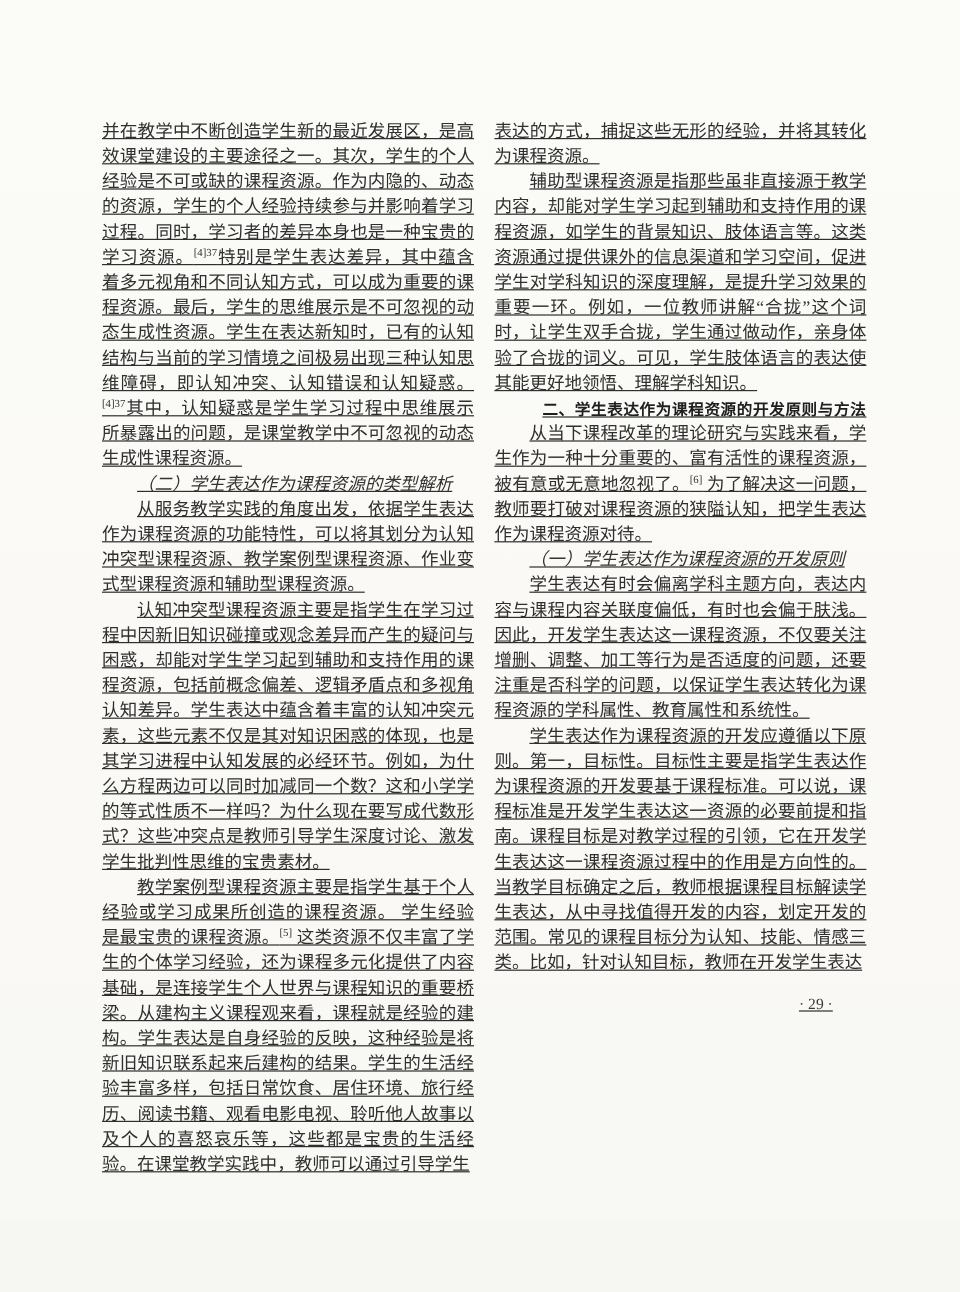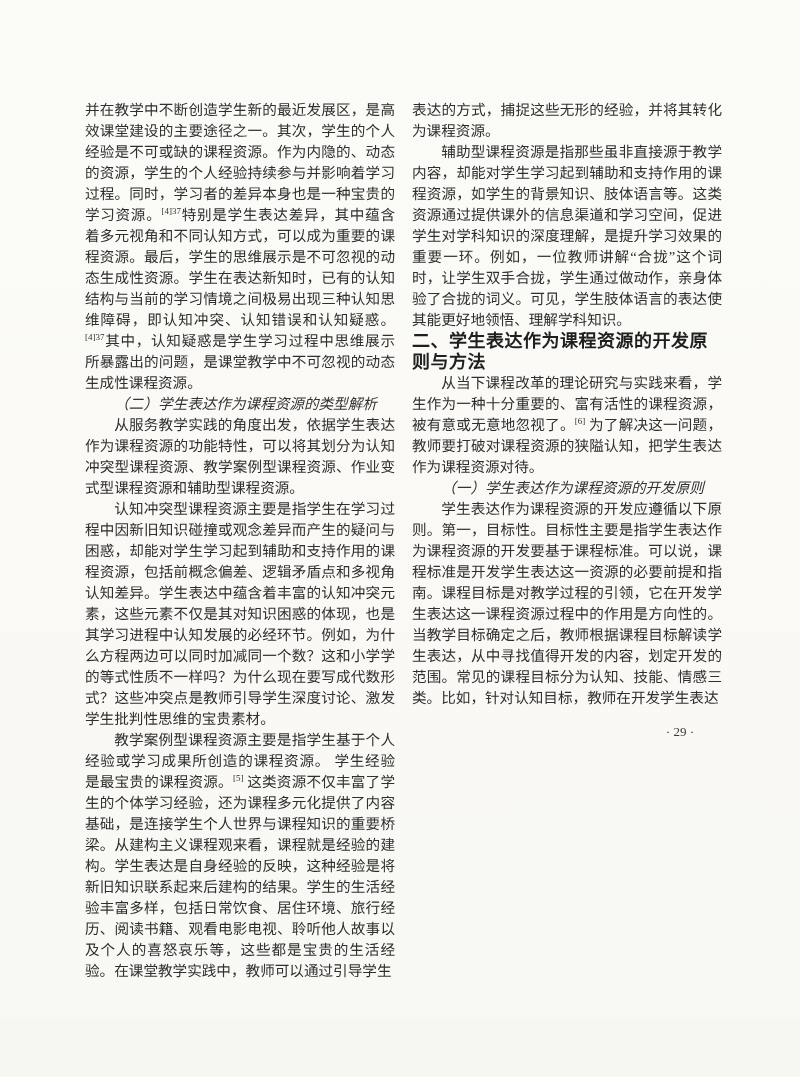--- a/index.html
+++ b/index.html
@@ -10,20 +10,21 @@
   .page {
     position: relative;
     width: 800px;
     height: 1018px;
     box-sizing: border-box;
     background: linear-gradient(180deg, #fbfbf8 0%, #faf9f6 60%, #f8f8f4 100%);
     color: #2f2f2f;
     font-family: "Liberation Serif", "DejaVu Serif", serif;
     padding: 100px 78px 0 85px;
     overflow: hidden;
+    text-decoration: underline;
   }
   .columns {
     display: flex;
     gap: 17px;
   }
   .col {
     width: 310px;
     font-size: 14.6px;
     line-height: 21px;
     text-align: justify;
@@ -37,22 +38,22 @@
   }
   .subheading {
     font-style: italic;
     text-indent: 2em;
     margin: 0;
     color: #333333;
   }
   .section-heading {
     font-family: "Liberation Sans", "DejaVu Sans", sans-serif;
     font-weight: bold;
-    font-size: 18px;
-    text-align: left;
+    font-size: 13px;
+    text-align: right;
     text-indent: 0 !important;
     margin: 11px 0 12px 0;
     color: #1f1f1f;
     letter-spacing: 0.5px;
   }
   sup {
     font-size: 9px;
     line-height: 0;
     vertical-align: super;
     letter-spacing: 0;
@@ -89,20 +90,21 @@
 
 
       <p><span>辅助型课程资源是指那些虽非直接源于教学内容，却能对学生学习起到辅助和支持作用的课程资源，如学生的背景知识、肢体语言等。这类资源通过提供课外的信息渠道和学习空间，促进学生对学科知识的深度理解，是提升学习效果的重要一环。例如，一位教师讲解“合拢”这个词时，让学生双手合拢，学生通过做动作，亲身体验了合拢的词义。可见，学生肢体语言的表达使其能更好地领悟、理解学科知识。</span></p>
 
       <p class="section-heading">二、学生表达作为课程资源的开发原则与方法</p>
 
       <p><span>从当下课程改革的理论研究与实践来看，学生作为一种十分重要的、富有活性的课程资源，被有意或无意地忽视了。</span><sup>[6]</sup><span> 为了解决这一问题，教师要打破对课程资源的狭隘认知，把学生表达作为课程资源对待。</span></p>
 
       <p class="subheading">（一）学生表达作为课程资源的开发原则</p>
 
+      <p><span>学生表达有时会偏离学科主题方向，表达内容与课程内容关联度偏低，有时也会偏于肤浅。因此，开发学生表达这一课程资源，不仅要关注增删、调整、加工等行为是否适度的问题，还要注重是否科学的问题，以保证学生表达转化为课程资源的学科属性、教育属性和系统性。</span></p>
 
       <p><span>学生表达作为课程资源的开发应遵循以下原则。第一，目标性。目标性主要是指学生表达作为课程资源的开发要基于课程标准。可以说，课程标准是开发学生表达这一资源的必要前提和指南。课程目标是对教学过程的引领，它在开发学生表达这一课程资源过程中的作用是方向性的。当教学目标确定之后，教师根据课程目标解读学生表达，从中寻找值得开发的内容，划定开发的范围。常见的课程目标分为认知、技能、情感三类。比如，针对认知目标，教师在开发学生表达</span></p>
 
       <div class="page-number">· 29 ·</div>
     </div>
 
   </div>
 </div>
 
 </body></html>

